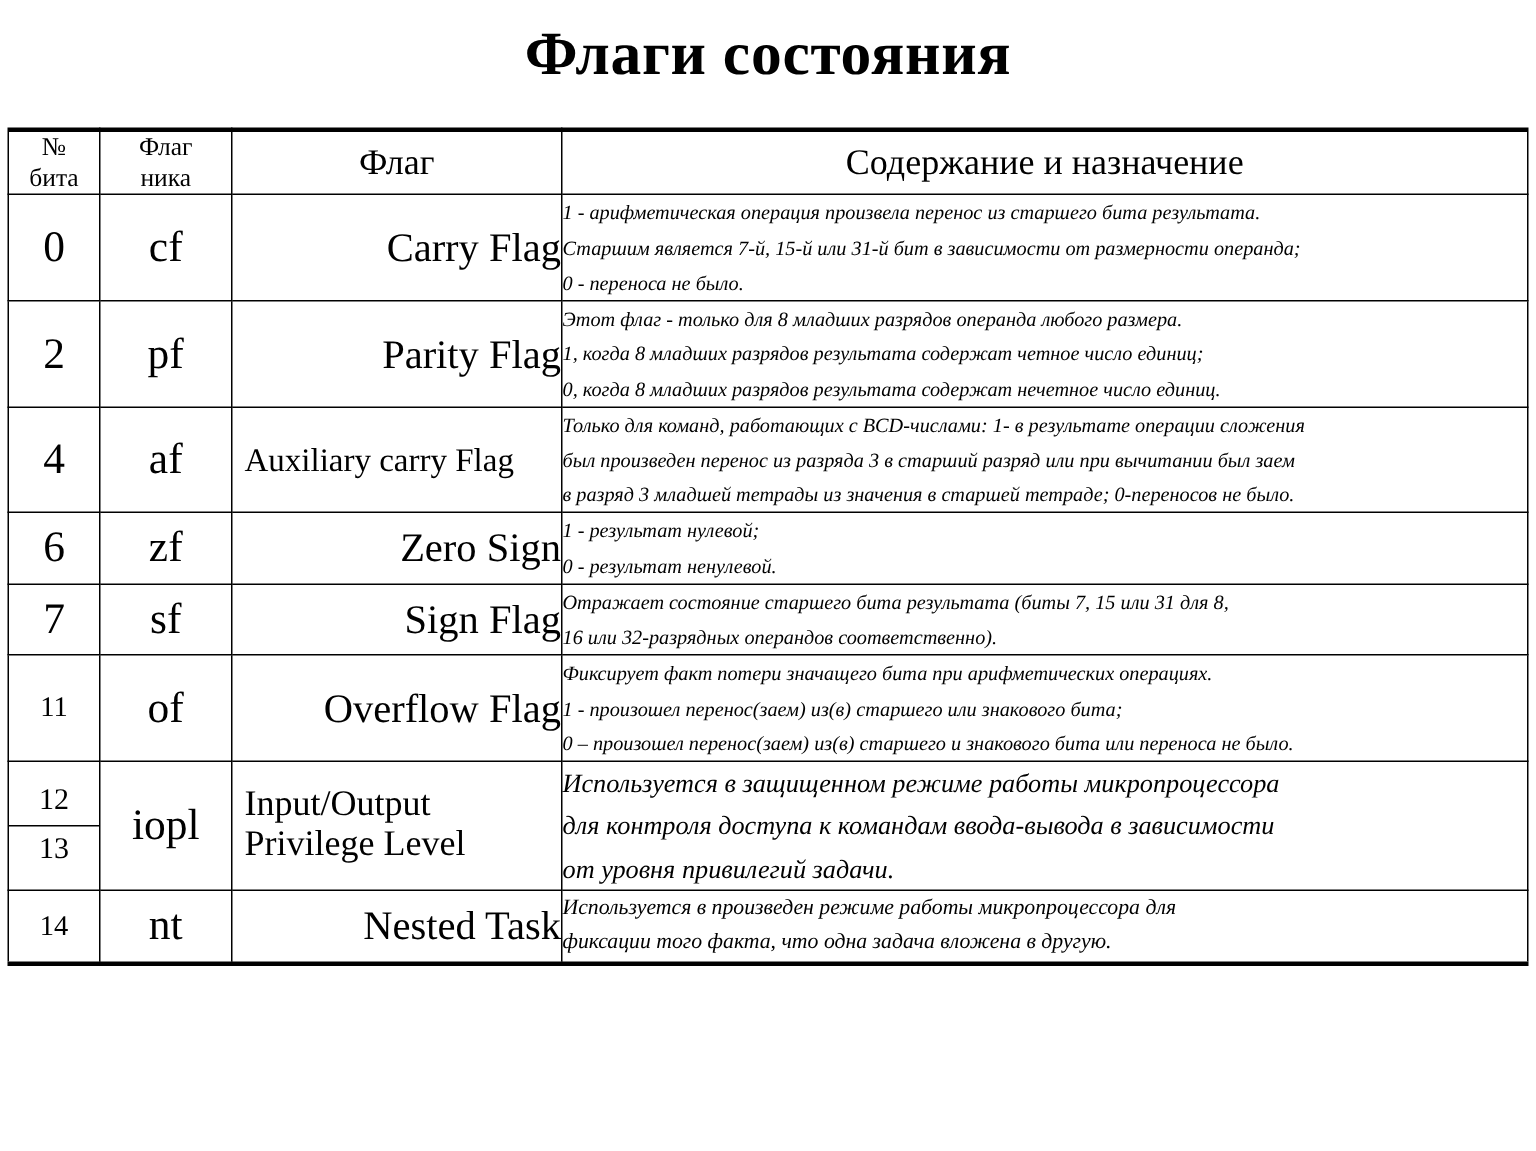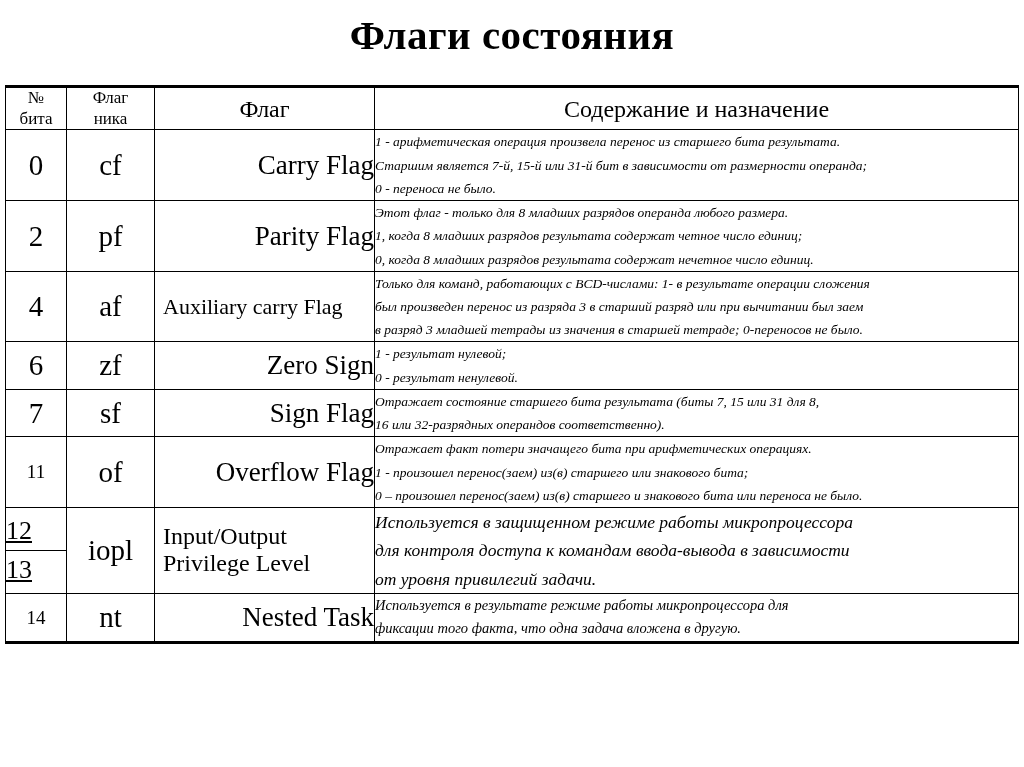--- a/index.html
+++ b/index.html
@@ -127,24 +127,24 @@
   .bit-split {
     padding: 0;
     vertical-align: top;
   }
   .bit-split-inner {
     display: block;
     width: 100%;
   }
   .bit-split-inner .sub {
     display: block;
-    font-size: 26px;
+    text-align: center;
+    font-size: 20px;
     line-height: 1.05;
     padding: 5px 0 6px 0;
-    text-decoration: underline;
   }
   .bit-split-inner .sub.top {
     border-bottom: 1px solid #000;
   }
 
   .desc-line { display: block; white-space: nowrap; }
 </style>
 </head>
 <body>
 
@@ -225,21 +225,21 @@
           <span class="desc-line">Отражает состояние старшего бита результата (биты 7, 15 или 31 для 8,</span>
           <span class="desc-line">16 или 32-разрядных операндов соответственно).</span>
         </td>
       </tr>
 
       <tr>
         <td class="cell-bit cell-bit-small">11</td>
         <td class="cell-mnem">of</td>
         <td class="cell-flag">Overflow Flag</td>
         <td class="cell-desc">
-          <span class="desc-line">Отражает факт потери значащего бита при арифметических операциях.</span>
+          <span class="desc-line">Фиксирует факт потери значащего бита при арифметических операциях.</span>
           <span class="desc-line">1 - произошел перенос(заем) из(в) старшего или знакового бита;</span>
           <span class="desc-line">0 – произошел перенос(заем) из(в) старшего и знакового бита или переноса не было.</span>
         </td>
       </tr>
 
       <tr>
         <td class="bit-split">
           <span class="bit-split-inner">
             <span class="sub top">12</span>
             <span class="sub">13</span>
@@ -255,21 +255,21 @@
           <span class="desc-line">для контроля доступа к командам ввода-вывода в зависимости</span>
           <span class="desc-line">от уровня привилегий задачи.</span>
         </td>
       </tr>
 
       <tr>
         <td class="cell-bit cell-bit-small">14</td>
         <td class="cell-mnem">nt</td>
         <td class="cell-flag">Nested Task</td>
         <td class="cell-desc sz-md">
-          <span class="desc-line">Используется в результате режиме работы микропроцессора для</span>
+          <span class="desc-line">Используется в произведен режиме работы микропроцессора для</span>
           <span class="desc-line">фиксации того факта, что одна задача вложена в другую.</span>
         </td>
       </tr>
 
     </tbody>
   </table>
 
 </div>
 
 </body></html>

